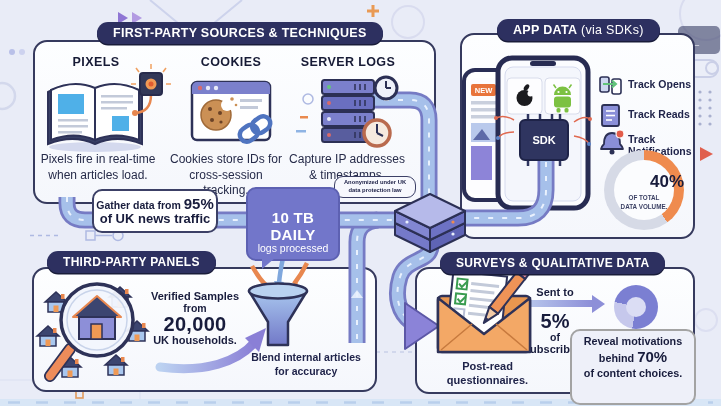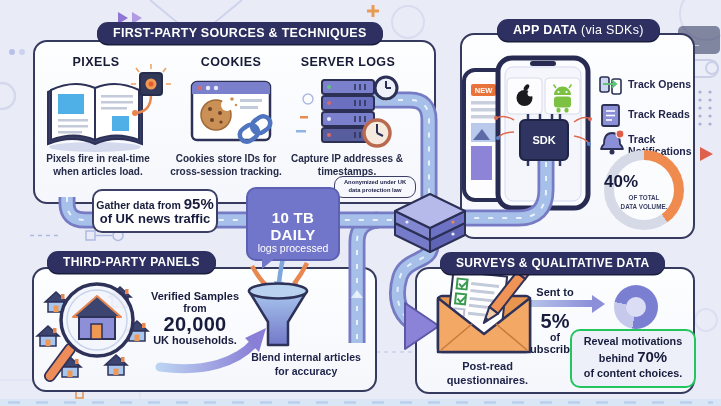--- a/index.html
+++ b/index.html
@@ -6,22 +6,22 @@
   #canvas{position:relative;width:721px;height:406px;overflow:hidden;background:#e9ecf7;
     font-family:"Liberation Sans",sans-serif;color:#23274a}
   .panel{position:absolute;background:linear-gradient(180deg,#fdfeff,#f5f7fc);
     border:2px solid #363a5e;border-radius:14px;z-index:1}
   .pill{position:absolute;z-index:6;background:#2d3060;color:#fff;font-weight:bold;
     font-size:12.5px;letter-spacing:.3px;padding:4px 16px;border-radius:999px;
     white-space:nowrap;box-shadow:0 1.5px 0 #191c3a}
   .pill .pill-rest{font-weight:normal}
   .colhead{position:absolute;font-weight:bold;font-size:12.5px;letter-spacing:.4px;
     color:#171b36;text-align:center;z-index:2}
-  .caption{position:absolute;font-size:10px;line-height:1.3;text-align:center;
-    color:#262b49;font-weight:bold;z-index:2}
+  .caption{position:absolute;font-size:12px;line-height:1.3;text-align:center;
+    color:#262b49;font-weight:normal;z-index:2}
   .badge{position:absolute;left:334px;top:176px;width:76px;background:#f7f8fd;
     border:1.5px solid #3c4066;border-radius:9px;font-size:5.8px;font-weight:bold;
     text-align:center;line-height:1.35;padding:2px 2px;z-index:6;color:#20244a}
   .gather{position:absolute;left:92px;top:189px;width:118px;background:#fff;
     border:2px solid #3c4066;border-radius:10px;z-index:6;text-align:center;
     padding:4px 2px 5px;color:#181c3c}
   .gather .l1{font-size:10.5px;font-weight:bold}
   .gather .stat{font-size:15px;font-weight:bold}
   .gather .l2{font-size:13px;font-weight:bold;margin-top:-1px}
   .bubble{position:absolute;left:246px;top:187px;width:90px;background:#7276ca;
@@ -29,21 +29,21 @@
     padding:20px 0 5px}
   .bubble:after{content:"";position:absolute;left:14px;bottom:-10px;width:0;height:0;
     border-top:11px solid #7276ca;border-right:13px solid transparent}
   .bubble .t{font-size:15px;font-weight:bold;letter-spacing:.3px}
   .bubble .s{font-size:10.5px;margin-top:-1px}
   .track-label{position:absolute;font-size:10.5px;font-weight:bold;color:#20244a;
     line-height:1.15;z-index:2}
   .donut{position:absolute;left:604px;top:150px;width:80px;height:80px;border-radius:50%;
     background:conic-gradient(#ef8b4e 0 40%,#d6dae6 40% 100%);z-index:2}
   .donut:before{content:"";position:absolute;inset:10px;border-radius:50%;background:#fbfcfe}
-  .donut .dv{position:absolute;left:0;right:0;top:22px;text-align:left;font-size:17px;
+  .donut .dv{position:absolute;left:0;right:0;top:22px;text-align:right;font-size:17px;
     font-weight:bold;color:#181c3c;z-index:1}
   .donut .dl{position:absolute;left:0;right:0;top:43px;text-align:center;font-size:6.3px;
     font-weight:bold;color:#3a3f63;line-height:1.45;z-index:1}
   .pie{position:absolute;left:614px;top:285px;width:44px;height:44px;border-radius:50%;
     background:conic-gradient(from 190deg,#c6c8ec 0 26%,#7b7fd2 26% 100%);z-index:2}
   .pie:before{content:"";position:absolute;inset:12px;border-radius:50%;background:#dbddf4}
   .sample{position:absolute;left:150px;top:290px;width:90px;text-align:center;z-index:2;color:#181c3c}
   .sample .s1{font-size:11px;font-weight:bold}
   .sample .s2{font-size:10.5px;font-weight:bold}
   .sample .stat{font-size:20px;font-weight:bold;letter-spacing:.3px;margin-top:-1px}
@@ -56,22 +56,22 @@
   .sent .lbl{font-size:11px;font-weight:bold}
   .sent-arrow{position:absolute;left:508px;top:300px;width:84px;height:7px;z-index:2;
     background:linear-gradient(90deg,#c4d7f2,#8d8fd8)}
   .sent-arrow:after{content:"";position:absolute;right:-13px;top:-5.5px;width:0;height:0;
     border-left:13px solid #8d8fd8;border-top:9px solid transparent;border-bottom:9px solid transparent}
   .sent-stat{position:absolute;left:524px;top:310px;width:62px;text-align:center;z-index:2;color:#181c3c}
   .sent-stat .v{font-size:20px;font-weight:bold}
   .sent-stat .o{font-size:10.5px;font-weight:bold;margin-top:-2px}
   .sent-stat .su{font-size:11px;font-weight:bold}
   .reveal{position:absolute;left:570px;top:329px;width:118px;background:#eef0f9;
-    border:2px solid #22c55e;border-radius:10px;z-index:6;text-align:center;
-    padding:4px 2px 5px;color:#181c3c;line-height:1.25}
+    border:2px solid #a3a3a3;border-radius:10px;z-index:6;text-align:center;
+    padding:4px 2px 22px;color:#181c3c;line-height:1.25}
   .reveal .r1{font-size:10.8px;font-weight:bold}
   .reveal .r2{font-size:10.8px;font-weight:bold}
   .reveal .rstat{font-size:15px;font-weight:bold}
   svg{position:absolute;left:0;top:0;pointer-events:none}
   #decor{z-index:0}
   #art{z-index:5}
   .po{fill:none;stroke:#767bc4;stroke-width:17}
   .pm{fill:none;stroke:#a6c0ea;stroke-width:11.5}
   .pd{fill:none;stroke:#e9f1fd;stroke-width:2;stroke-dasharray:5 9}
 </style>

